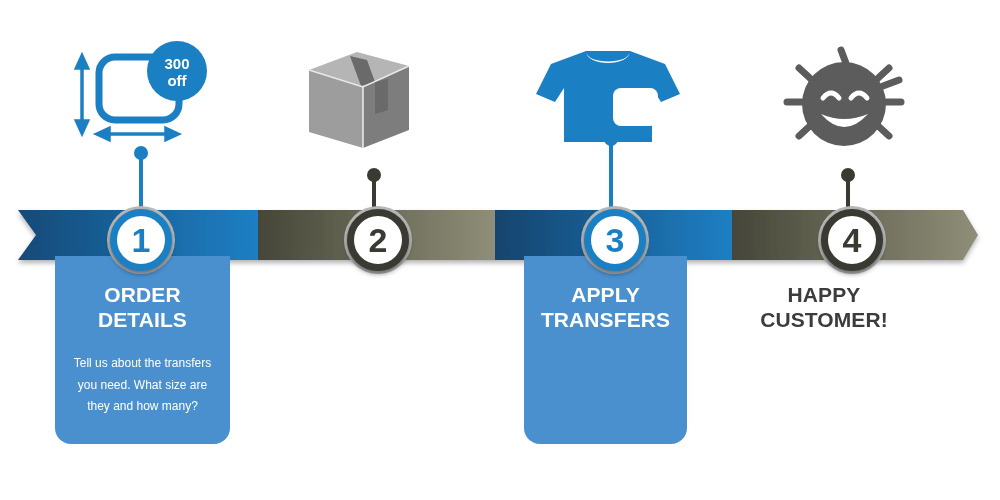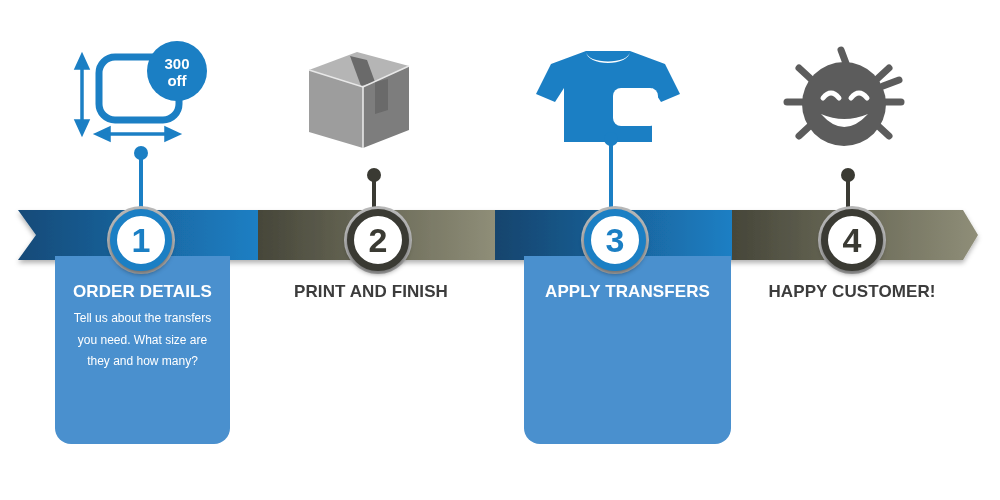--- a/index.html
+++ b/index.html
@@ -83,24 +83,24 @@
     box-sizing: border-box;
     padding: 26px 10px 14px 10px;
     text-align: center;
     z-index: 10;
   }
   .card.filled {
     background: #4a90ce;
     border-radius: 0 0 16px 16px;
   }
   .card-title {
-    font-size: 17px;
+    font-size: 21px;
     font-weight: bold;
     letter-spacing: 0.1px;
-    margin: 0 0 6px 0;
+    margin: 0 0 21px 0;
     line-height: 1.2;
   }
   .card-body {
     font-size: 12px;
     line-height: 1.78;
     margin: 0;
   }
   .card.filled .card-title,
   .card.filled .card-body { color: #ffffff; }
   .card.plain .card-title { color: #3c3c3c; }
@@ -203,28 +203,27 @@
 
   <div class="stem-dot grey" style="left:841px; top:168px;"></div>
   <div class="stem grey" style="left:846px; top:174px; height:46px;"></div>
 
   <div class="card filled" style="left:55px; top:256px; width:175px; height:188px;">
     <p class="card-title">ORDER DETAILS</p>
     <p class="card-body">Tell us about the transfers you need. What size are they and how many?</p>
   </div>
 
   <div class="card plain" style="left:275px; top:256px; width:192px; height:188px;">
-    <p class="card-title">PRINT AND FINISH</p>
-  </div>
-
-  <div class="card filled" style="left:524px; top:256px; width:207px; height:188px;">
+  </div>
+
+  <div class="card filled" style="left:524px; top:256px; width:163px; height:188px;">
     <p class="card-title">APPLY TRANSFERS</p>
   </div>
 
-  <div class="card plain" style="left:756px; top:256px; width:192px; height:188px;">
+  <div class="card plain" style="left:728px; top:256px; width:192px; height:188px;">
     <p class="card-title">HAPPY CUSTOMER!</p>
   </div>
 
   <div class="ribbon-layer">
     <svg width="1000" height="70" viewBox="0 0 1000 70" xmlns="http://www.w3.org/2000/svg">
       <defs>
         <linearGradient id="gblue1" x1="0" y1="0" x2="1" y2="0">
           <stop offset="0%" stop-color="#174a78"></stop>
           <stop offset="100%" stop-color="#1b7fc4"></stop>
         </linearGradient>

